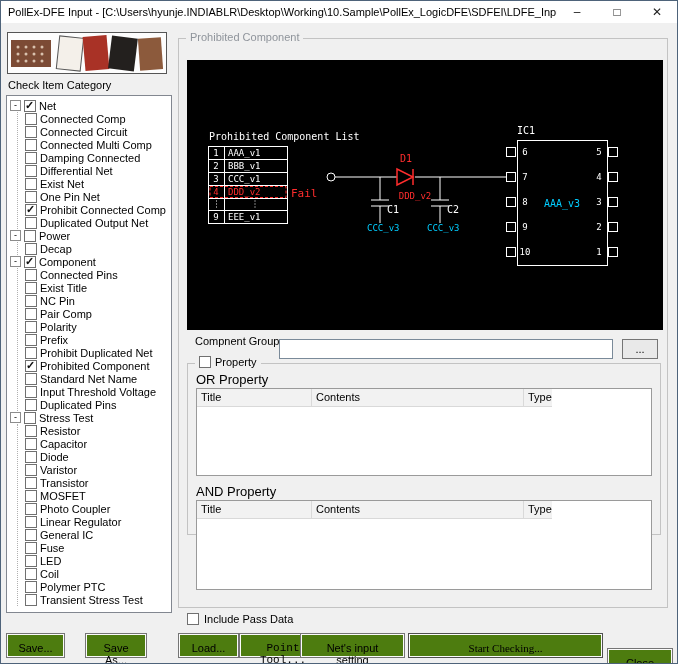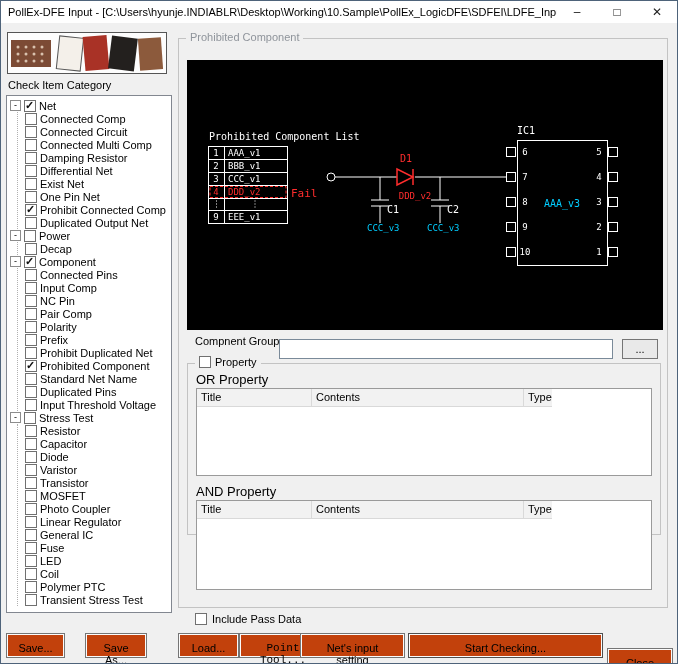--- a/index.html
+++ b/index.html
@@ -50,21 +50,21 @@
   .prop-sub-label{position:absolute;left:8px;font-size:13px;}
   .ptable{position:absolute;left:8px;width:456px;border:1px solid #9a9a9a;background:#fff;
     display:flex;flex-direction:row;}
   .phead{display:flex;height:18px;background:#f2f2f2;border-bottom:1px solid #d9d9d9;flex:none;}
   .phead .hc{font-size:11px;line-height:17px;padding-left:4px;border-right:1px solid #d9d9d9;
     overflow:hidden;white-space:nowrap;}
   .hc.c1{width:115px;} .hc.c2{width:212px;} .hc.c3{flex:1;border-right:none;}
   .pbody{flex:1;background:#fff;}
   
   .check-row{position:absolute;display:flex;align-items:center;gap:5px;font-size:11px;}
-  .btn{position:absolute;top:632px;height:25px;background:#c2410c;border:1px solid #757575;
+  .btn{position:absolute;top:632px;height:25px;background:#4d7c0f;border:1px solid #757575;
     box-shadow:inset 0 0 0 1px #fbfbfb;font:11px "Liberation Sans",sans-serif;padding:8px;}
 </style>
 </head>
 <body>
 
 <div class="window">
 
   <div class="titlebar">
     <div class="title-text">PollEx-DFE Input - [C:\Users\hyunje.INDIABLR\Desktop\Working\10.Sample\PollEx_LogicDFE\SDFEI\LDFE_Input.SDFEI]</div>
     <div class="tb-btn">–</div>
@@ -110,21 +110,21 @@
         <div class="tree-row child">
           <span class="cb"></span>
           <span class="tlabel">Connected Circuit</span>
         </div>
         <div class="tree-row child">
           <span class="cb"></span>
           <span class="tlabel">Connected Multi Comp</span>
         </div>
         <div class="tree-row child">
           <span class="cb"></span>
-          <span class="tlabel">Damping Resistor</span>
+          <span class="tlabel">Damping Connected</span>
         </div>
         <div class="tree-row child">
           <span class="cb"></span>
           <span class="tlabel">Differential Net</span>
         </div>
         <div class="tree-row child">
           <span class="cb"></span>
           <span class="tlabel">Exist Net</span>
         </div>
         <div class="tree-row child">
@@ -156,21 +156,21 @@
         <span class="cb checked"></span>
         <span class="tlabel">Component</span>
       </div>
       <div class="tree-children">
         <div class="tree-row child">
           <span class="cb"></span>
           <span class="tlabel">Connected Pins</span>
         </div>
         <div class="tree-row child">
           <span class="cb"></span>
-          <span class="tlabel">Input Comp</span>
+          <span class="tlabel">Exist Title</span>
         </div>
         <div class="tree-row child">
           <span class="cb"></span>
           <span class="tlabel">NC Pin</span>
         </div>
         <div class="tree-row child">
           <span class="cb"></span>
           <span class="tlabel">Pair Comp</span>
         </div>
         <div class="tree-row child">
@@ -188,25 +188,25 @@
         <div class="tree-row child">
           <span class="cb checked"></span>
           <span class="tlabel">Prohibited Component</span>
         </div>
         <div class="tree-row child">
           <span class="cb"></span>
           <span class="tlabel">Standard Net Name</span>
         </div>
         <div class="tree-row child">
           <span class="cb"></span>
+          <span class="tlabel">Input Threshold Voltage</span>
+        </div>
+        <div class="tree-row child">
+          <span class="cb"></span>
           <span class="tlabel">Duplicated Pins</span>
-        </div>
-        <div class="tree-row child">
-          <span class="cb"></span>
-          <span class="tlabel">Input Threshold Voltage</span>
         </div>
       </div>
       <div class="tree-row parent">
         <span class="exp">-</span>
         <span class="cb"></span>
         <span class="tlabel">Stress Test</span>
       </div>
       <div class="tree-children">
         <div class="tree-row child">
           <span class="cb"></span>
@@ -382,26 +382,26 @@
         <div class="phead">
           <div class="hc c1">Title</div>
           <div class="hc c2">Contents</div>
           <div class="hc c3">Type</div>
         </div>
         <div class="pbody"></div>
       </div>
     </div>
   </div>
 
-  <div class="check-row" style="left:194px;top:612px;">
+  <div class="check-row" style="left:186px;top:612px;">
     <span class="cb"></span>
     <span>Include Pass Data</span>
   </div>
 
   <button class="btn" style="left:5px;width:59px;">Save...</button>
   <button class="btn" style="left:84px;width:62px;">Save As...</button>
   <button class="btn" style="left:177px;width:61px;">Load...</button>
   <button class="btn" style="left:238px;width:88px;font-family:Liberation Mono, monospace;">Point Tool...</button>
   <button class="btn" style="left:299px;width:105px;">Net's input setting</button>
-  <button class="btn" style="left:407px;width:195px;border-color:#4f4f4f;">Start Checking...</button>
+  <button class="btn" style="left:407px;width:195px;border-color:#4f4f4f;font-family:Liberation Serif, serif;">Start Checking...</button>
   <button class="btn" style="left:606px;width:66px;margin-top:15px;">Close</button>
 
 </div>
 
 </body></html>

